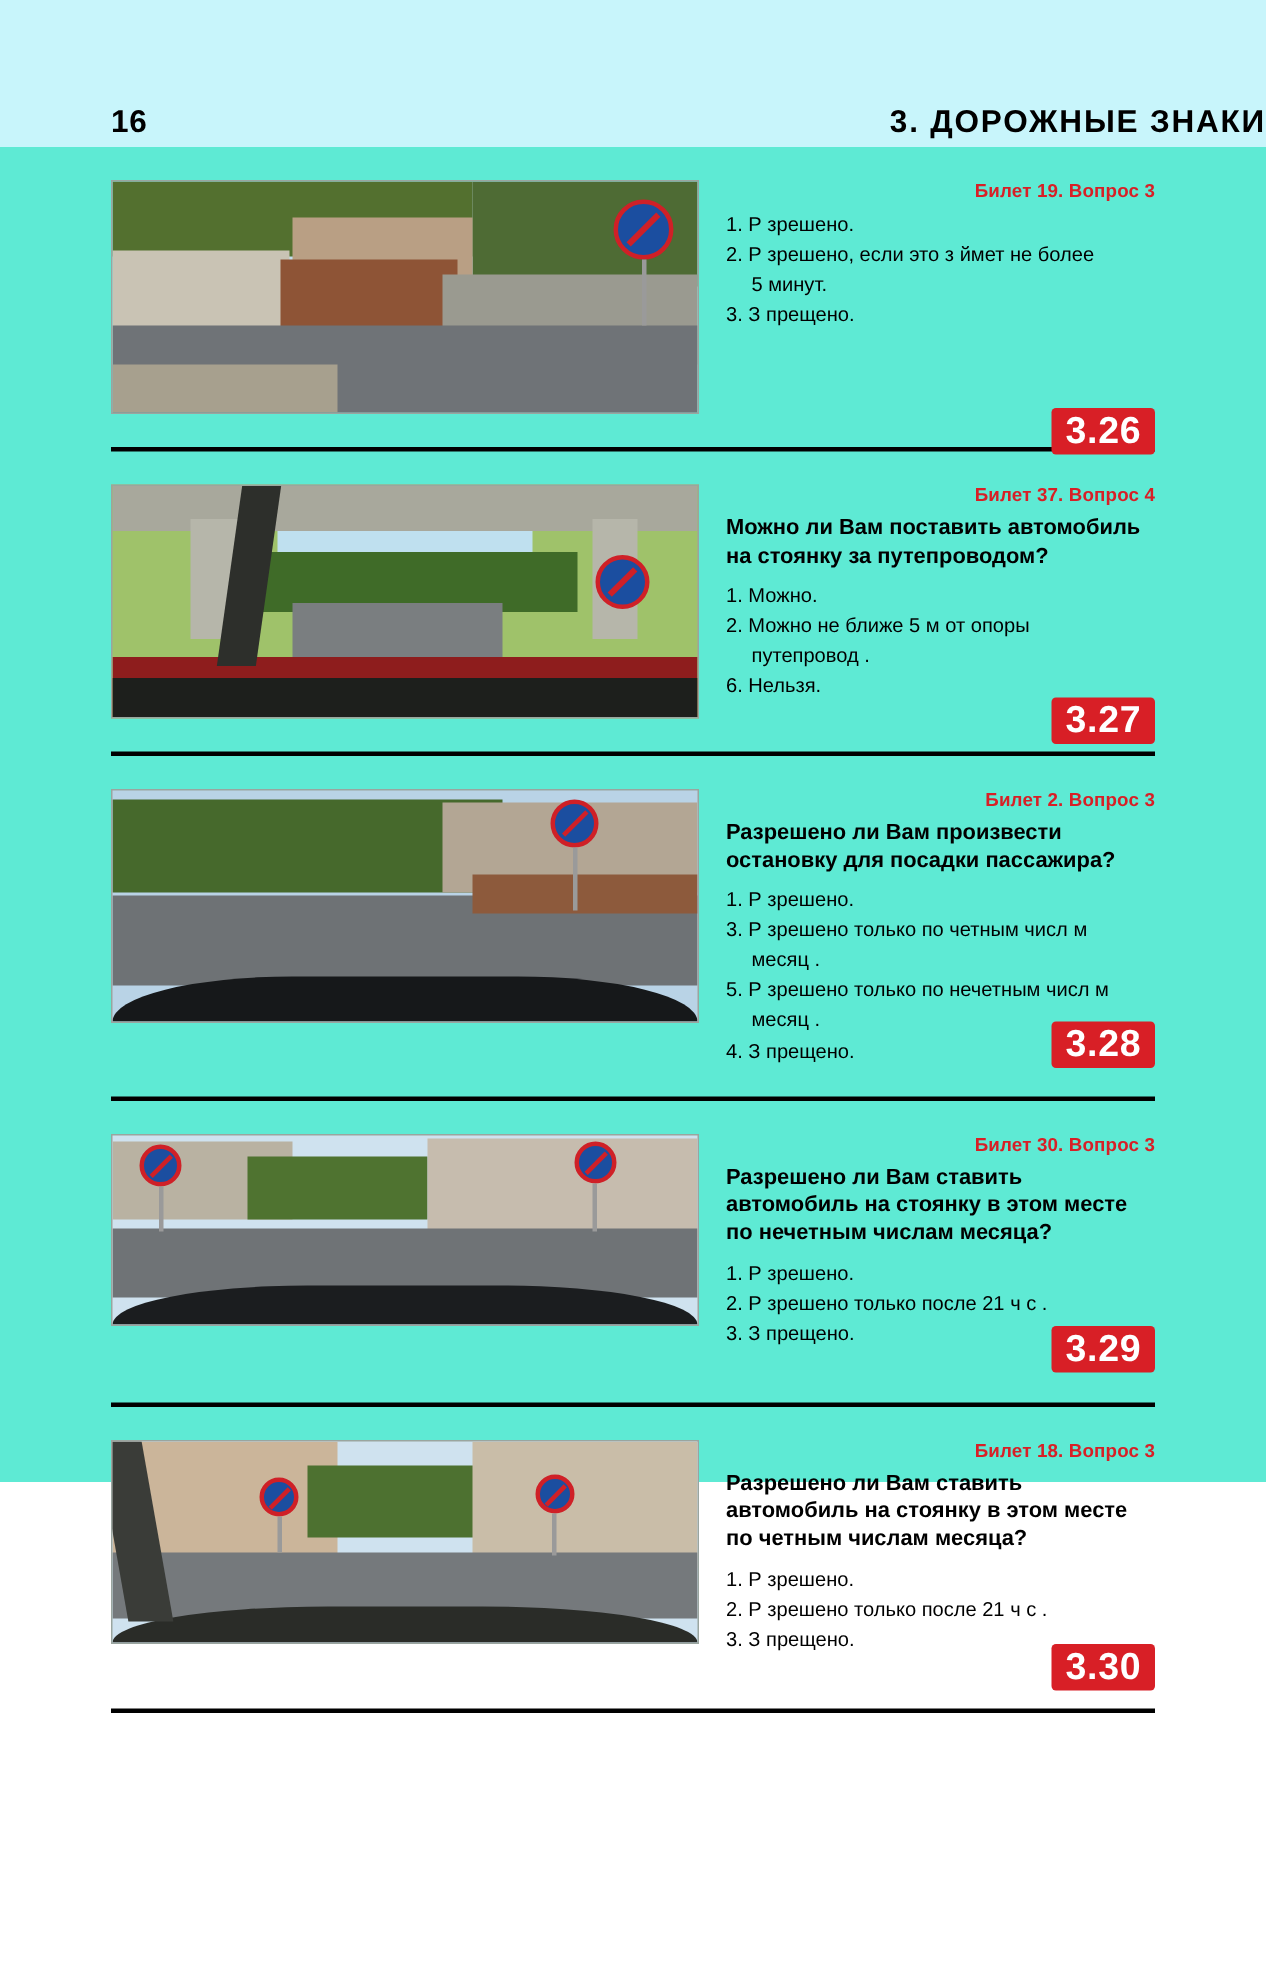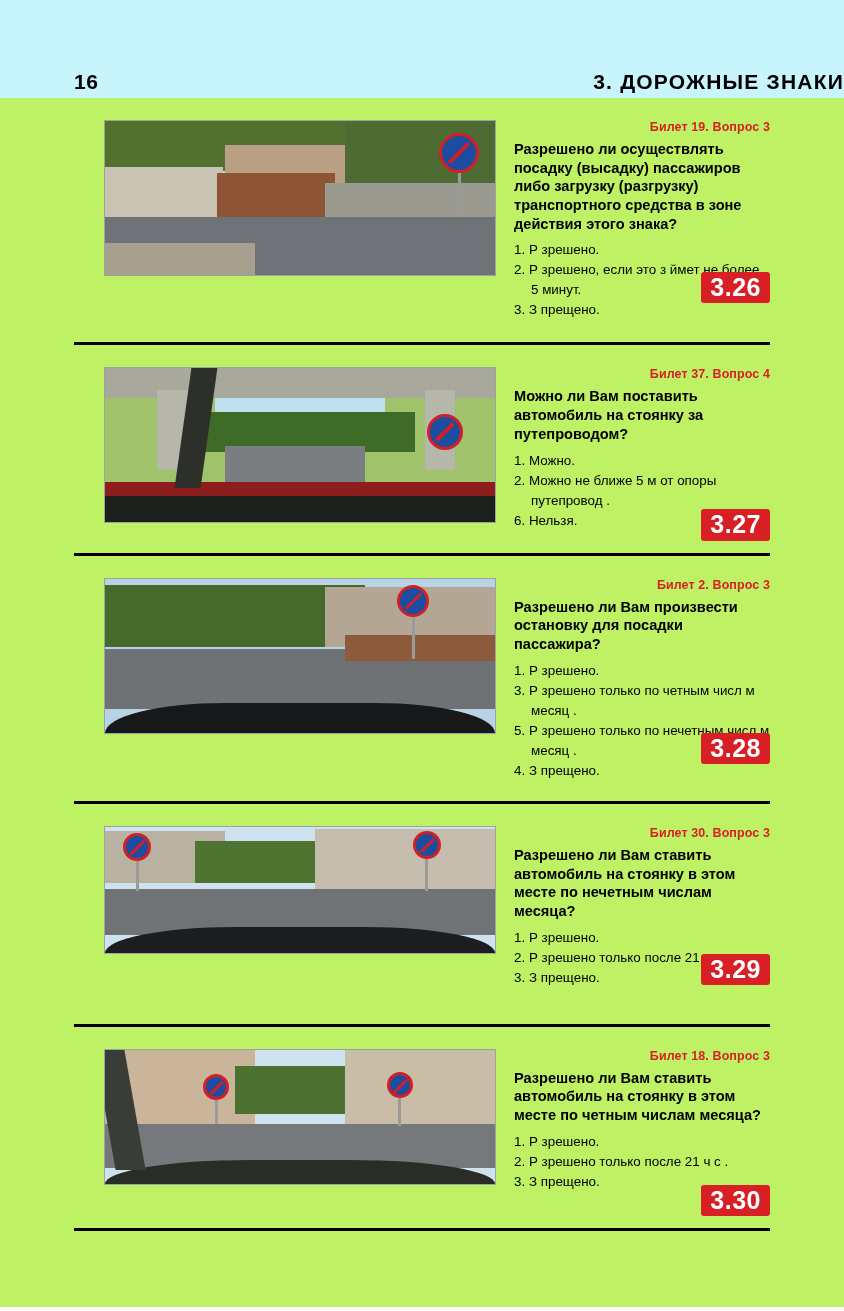--- a/index.html
+++ b/index.html
@@ -9,23 +9,23 @@
   body {
     width: 844px;
     height: 1311px;
     background: #ffffff;
     font-family: "Liberation Sans", sans-serif;
     position: relative;
     overflow: hidden;
   }
   .page {
     width: 844px;
-    height: 1307px;
-    position: relative;
-    background: #bef264;
+    height: 988px;
+    position: relative;
+    background: #5eead4;
   }
   
   .header {
     height: 98px;
     background: #c8f5fb;
     position: relative;
   }
   .page-number {
     position: absolute;
     left: 74px;
@@ -46,21 +46,21 @@
     color: #000;
     letter-spacing: 1.2px;
   }
   
   .content {
     position: relative;
     padding: 0;
   }
   .qblock {
     position: relative;
-    margin: 0 74px 0 104px;
+    margin: 0 74px 0 74px;
     padding-top: 22px;
   }
   .qrow {
     display: flex;
     align-items: flex-start;
   }
   .photo {
     width: 392px;
     flex: 0 0 392px;
     position: relative;
@@ -201,21 +201,20 @@
           <div class="rightwall"></div>
           <div class="road"></div>
           <div class="kerb"></div>
           <div class="sign-no-stop" style="right:16px; top:12px; width:40px; height:40px;">
             <div class="slash" style="left:50%; top:3px; width:4px; height:28px; margin-left:-2px; transform:rotate(45deg);"></div>
           </div>
           <div class="sign-post" style="right:34px; top:52px; height:44px;"></div>
         </div>
         <div class="qtext">
           <div class="ticket">Билет 19. Вопрос 3</div>
-          <div class="question">Разрешено ли осуществлять посадку (высадку) пассажиров либо загрузку (разгрузку) транспортного средства в зоне действия этого знака?</div>
           <div class="answers">
             <div>1. Р зрешено.</div>
             <div>2. Р зрешено, если это з ймет не более</div>
             <div class="cont">5 минут.</div>
             <div>3. З прещено.</div>
           </div>
           <div class="numbox" style="top:152px;">3.26</div>
         </div>
       </div>
       <div style="height:22px"></div>

